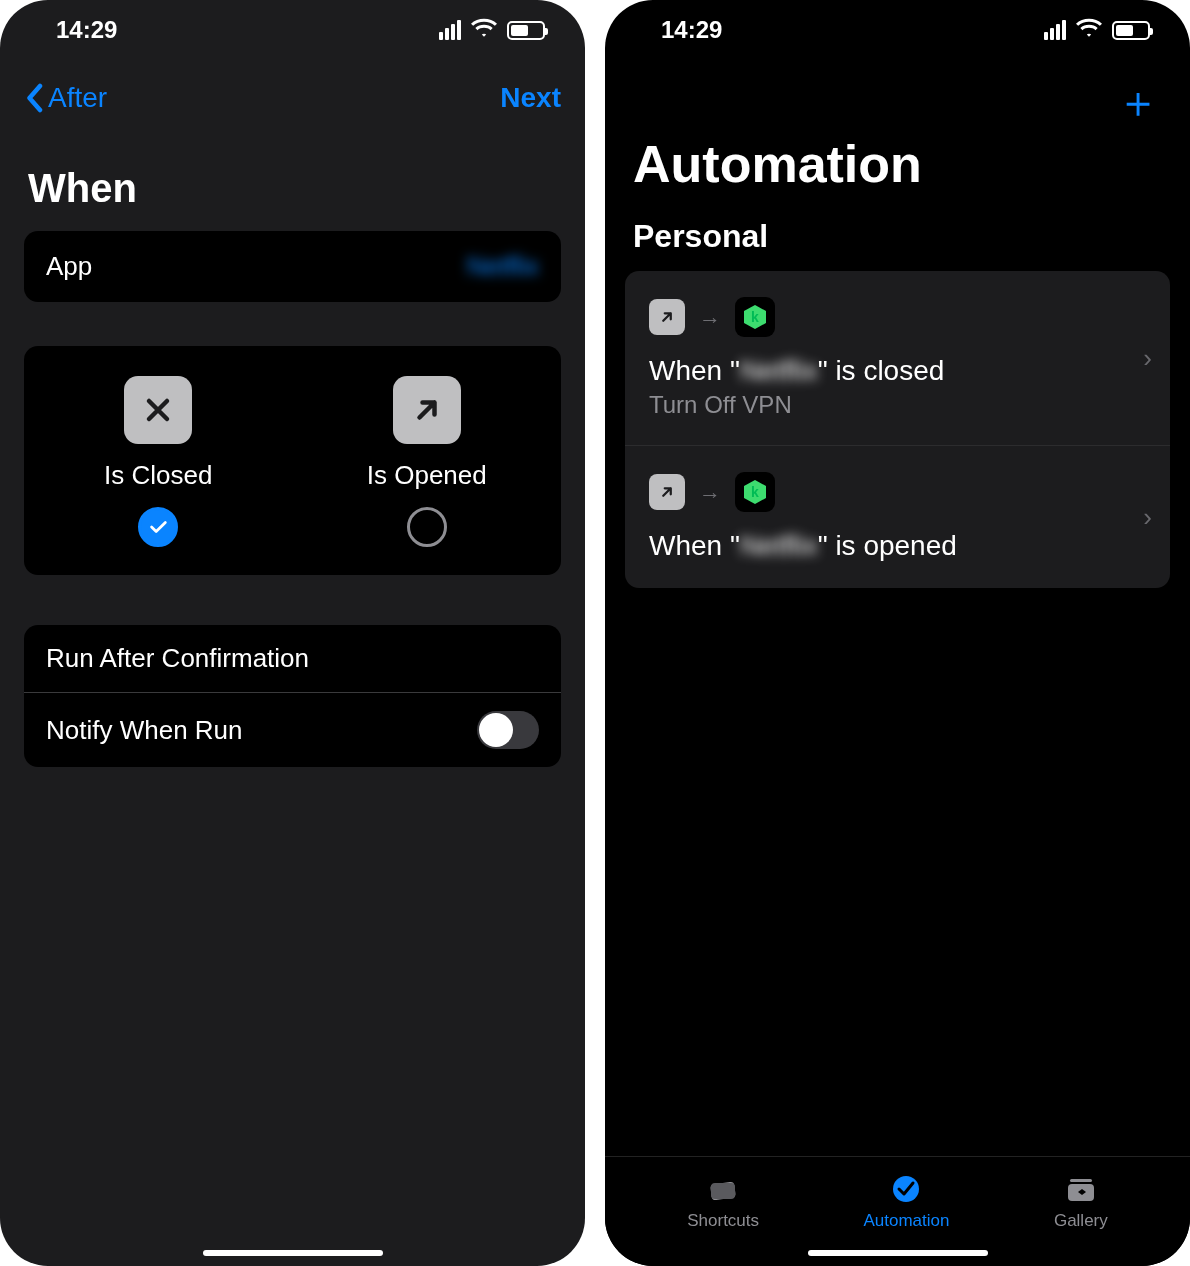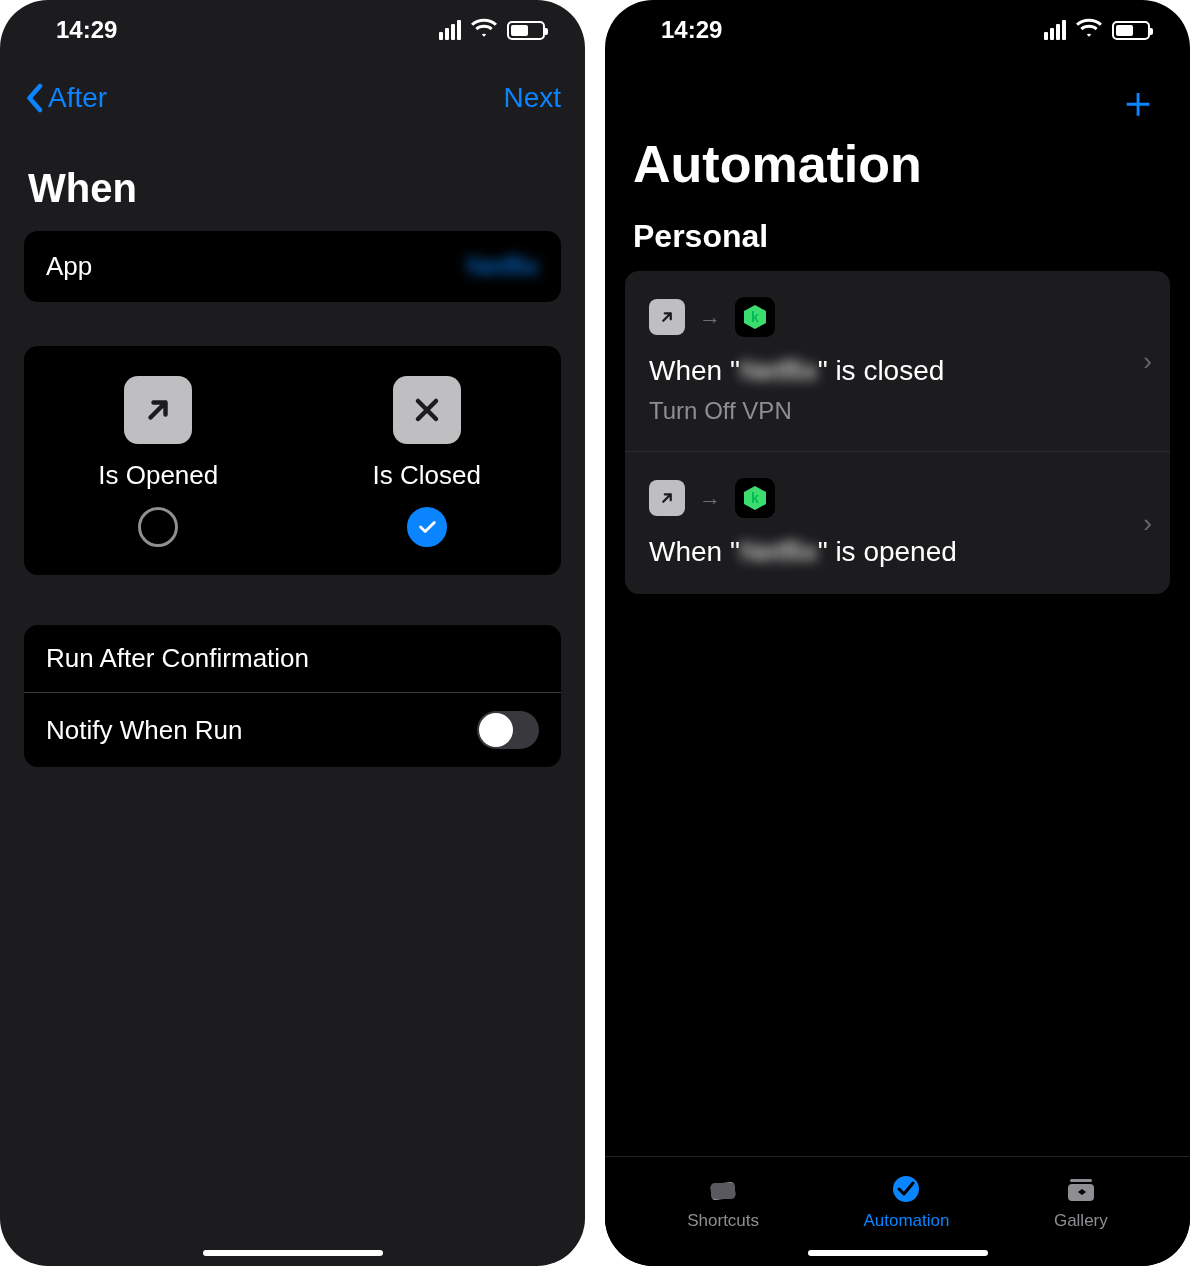--- a/index.html
+++ b/index.html
@@ -49,21 +49,21 @@
   
   .nav-bar {
     display: flex;
     justify-content: space-between;
     align-items: center;
     padding: 22px 24px 12px;
     font-size: 28px;
   }
   .nav-back { display:flex; align-items:center; gap:4px; color:#0a84ff; font-size: 28px;}
   .nav-back svg { width: 20px; height: 30px; }
-  .nav-next { color:#0a84ff; font-weight:400; font-size: 28px;}
+  .nav-next { color:#0a84ff; font-weight:700; font-size: 28px;}
 
   .screen-left-content { padding: 10px 24px 0; flex:1; overflow:hidden;}
   .section-title { font-size: 40px; font-weight: 700; margin: 30px 4px 20px; }
   
   .card {
     background: #000000;
     border-radius: 14px;
     overflow: hidden;
   }
   .app-row { display:flex; justify-content:space-between; align-items:center; padding: 20px 22px; font-size:26px;}
@@ -98,21 +98,21 @@
   .autorow-icons { display:flex; align-items:center; gap:14px; margin-bottom:18px;}
   .mini-icon { width:36px; height:36px; border-radius:8px; display:flex; align-items:center; justify-content:center;}
   .mini-launch { background:#bfbfc1;}
   .mini-launch svg { width:18px; height:18px; stroke:#1c1c1e;}
   .mini-arrow { color:#6e6e73; font-size:22px;}
   .mini-hex { width:40px; height:40px; background:#000; border-radius:9px; display:flex; align-items:center; justify-content:center;}
   .hex-shape { width:28px; height:28px; position:relative;}
   .hex-shape svg { width:28px; height:28px;}
   .autotitle { font-size:28px; color:#fff; }
   .autotitle .blurred { filter: blur(6px); }
-  .autosub { font-size:24px; color:#8e8e93; margin-top:10px;}
+  .autosub { font-size:24px; color:#8e8e93; margin-top:4px;}
   .chevron { position:absolute; right:18px; top:50%; transform:translateY(-50%); color:#68686d; font-size:26px;}
 
   
   .tabbar { position:absolute; bottom:0; left:0; right:0; height:110px; display:flex; justify-content:space-around; align-items:flex-start; padding:14px 30px 0; background:#000; border-top:0.5px solid #222;}
   .tab { display:flex; flex-direction:column; align-items:center; gap:4px; font-size:17px; color:#8e8e93;}
   .tab.active { color:#0a84ff;}
   .tab-icon { width:40px; height:36px; display:flex; align-items:center; justify-content:center;}
   .tab-icon svg { width:36px; height:32px;}
 </style>
 </head>
@@ -156,38 +156,38 @@
       <div class="app-row">
         <span>App</span>
         <span class="app-value">Netflix</span>
       </div>
     </div>
 
     <div class="card trigger-card">
       <div class="trigger-opt">
         <div class="trigger-icon-box">
           <svg viewBox="0 0 24 24" fill="none">
+              <path d="M6 6l12 12M18 6L6 18" stroke="#1c1c1e" stroke-width="3" stroke-linecap="round"></path>
+            </svg>
+        </div>
+        <span class="trigger-label">Is Closed</span>
+        <div class="radio checked">
+          <svg viewBox="0 0 24 24" fill="none">
+              <path d="M5 12l5 5L20 7" stroke="#fff" stroke-width="3" stroke-linecap="round" stroke-linejoin="round"></path>
+            </svg>
+        </div>
+      </div>
+      <div class="trigger-opt">
+        <div class="trigger-icon-box">
+          <svg viewBox="0 0 24 24" fill="none">
               <path d="M7 17L17 7M17 7H9M17 7v8" stroke="#1c1c1e" stroke-width="3" stroke-linecap="round" stroke-linejoin="round"></path>
             </svg>
         </div>
         <span class="trigger-label">Is Opened</span>
         <div class="radio"></div>
-      </div>
-      <div class="trigger-opt">
-        <div class="trigger-icon-box">
-          <svg viewBox="0 0 24 24" fill="none">
-              <path d="M6 6l12 12M18 6L6 18" stroke="#1c1c1e" stroke-width="3" stroke-linecap="round"></path>
-            </svg>
-        </div>
-        <span class="trigger-label">Is Closed</span>
-        <div class="radio checked">
-          <svg viewBox="0 0 24 24" fill="none">
-              <path d="M5 12l5 5L20 7" stroke="#fff" stroke-width="3" stroke-linecap="round" stroke-linejoin="round"></path>
-            </svg>
-        </div>
       </div>
     </div>
 
     <div class="card run-card">
       <div class="run-row">
         <span>Run After Confirmation</span>
       </div>
       <div class="run-row">
         <span>Notify When Run</span>
         <div class="toggle">

